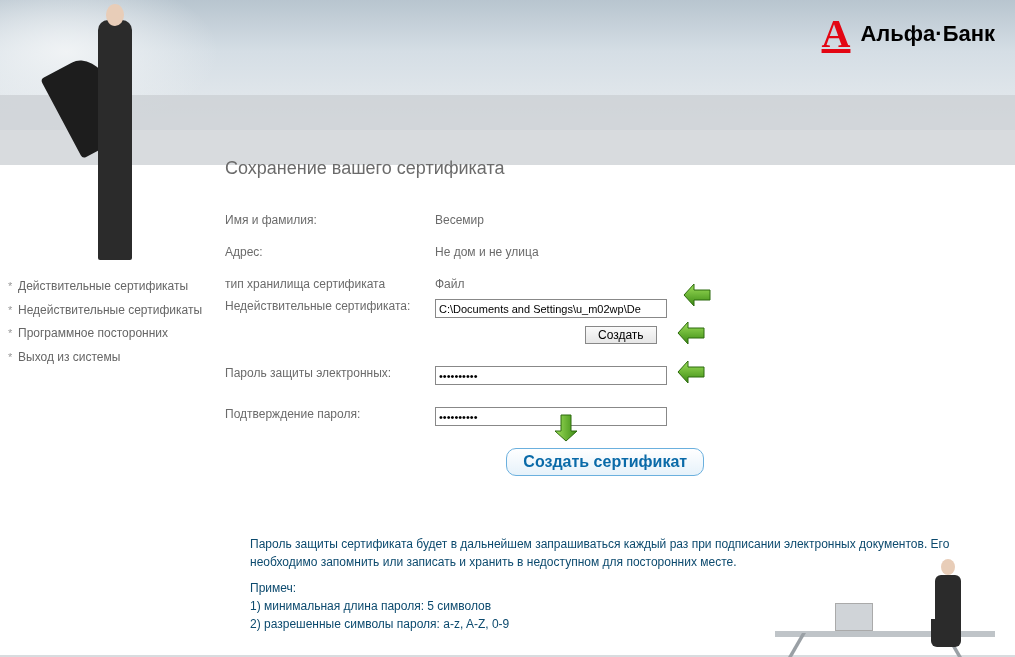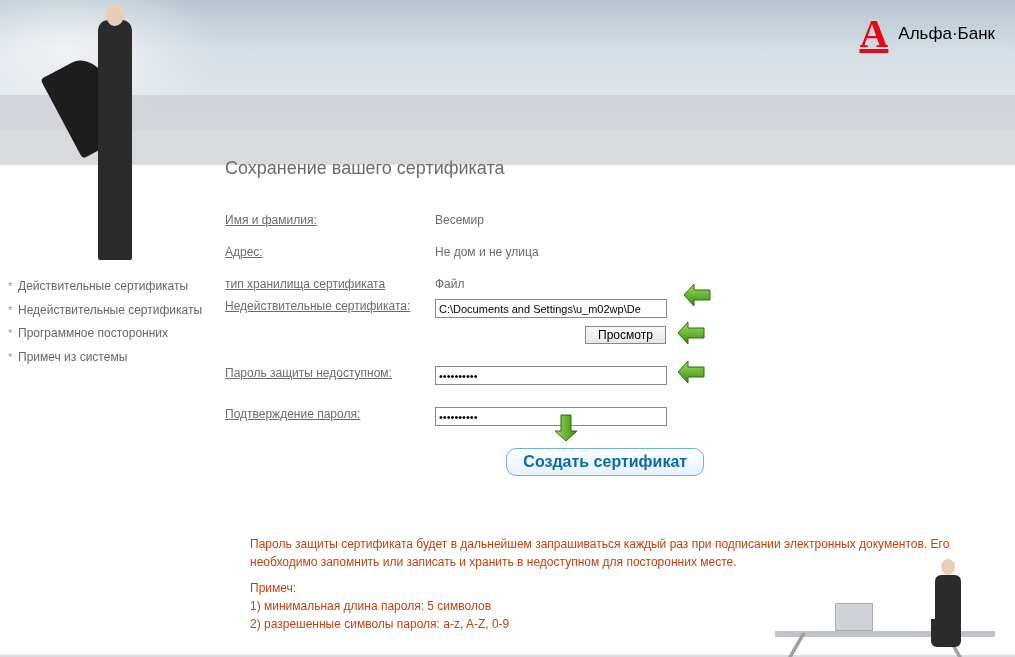--- a/index.html
+++ b/index.html
@@ -62,22 +62,22 @@
     font-size: 40px;
     font-weight: bold;
     color: #e30613;
     line-height: 1;
     text-decoration: underline;
     text-decoration-thickness: 4px;
     text-underline-offset: 2px;
     font-family: Georgia, serif;
   }
   .brand .name {
-    font-size: 17px;
-    font-weight: normal;
+    font-size: 22px;
+    font-weight: bold;
     color: #000;
   }
   .band {
     position: absolute;
     left: 0; right: 0; top: 95px; height: 70px;
     background: #cbcfd3;
     opacity: 0.75;
     z-index: 2;
   }
   .sidebar {
@@ -107,21 +107,21 @@
     left: 225px; top: 158px; right: 8px;
     z-index: 3;
   }
   .page-title {
     color: #6b6b6b;
     font-size: 18px;
     margin-bottom: 30px;
   }
   table.form { border-collapse: collapse; width: 100%; }
   table.form td { padding: 4px 0; vertical-align: top; color: #6b6b6b; font-size: 12px; }
-  table.form td.lbl { width: 210px; text-decoration: underline; }
+  table.form td.lbl { width: 210px; }
   input[type=text], input[type=password] {
     font-family: Verdana, Arial, sans-serif;
     font-size: 11px;
     padding: 1px 3px;
     border: 1px solid #888;
     background: #fff;
     height: 19px;
     width: 232px;
   }
   .browse-btn {
@@ -139,21 +139,21 @@
     border-radius: 10px;
     background: linear-gradient(180deg,#ffffff,#e6f2fa);
     color: #0a6aa8;
     font-weight: bold;
     font-size: 16px;
     cursor: pointer;
   }
   .create-row { text-align: left; padding-top: 18px !important; }
   .note-block {
     margin-top: 55px;
-    color: #c2410c;
+    color: #0c4a6e;
     font-size: 12px;
     line-height: 1.5;
     padding-left: 25px;
     max-width: 760px;
   }
   .arrow {
     position: absolute;
     width: 30px; height: 26px;
     z-index: 10;
     pointer-events: none;
@@ -210,21 +210,21 @@
 
 <div class="brand">
   <span class="logo-a">А</span>
   <span class="name">Альфа·Банк</span>
 </div>
 
 <nav class="sidebar">
   <a href="#">Действительные сертификаты</a>
   <a href="#">Недействительные сертификаты</a>
   <a href="#">Программное посторонних</a>
-  <a href="#">Примеч из системы</a>
+  <a href="#">Выход из системы</a>
 </nav>
 
 <div class="main">
   <div class="page-title">Сохранение вашего сертификата</div>
 
   <table class="form">
     <tbody>
         <tr>
       <td class="lbl">Имя и фамилия:</td>
       <td>Весемир</td>
@@ -247,29 +247,29 @@
     </tr>
     <tr>
       <td class="lbl">Недействительные сертификата:</td>
       <td>
         <input type="text" value="C:\Documents and Settings\u_m02wp\De" style="">
       </td>
     </tr>
     <tr>
       <td></td>
       <td style="text-align:left; padding-left:150px;">
-        <button class="browse-btn">Просмотр</button>
+        <button class="browse-btn">Создать</button>
       </td>
     </tr>
     <tr>
           <td style="height:14px"></td>
           <td></td>
         </tr>
     <tr>
-      <td class="lbl">Пароль защиты недоступном:</td>
+      <td class="lbl">Пароль защиты электронных:</td>
       <td>
         <input type="password" value="••••••••••" style="">
       </td>
     </tr>
     <tr>
           <td style="height:14px"></td>
           <td></td>
         </tr>
     <tr>
       <td class="lbl">Подтверждение пароля:</td>

